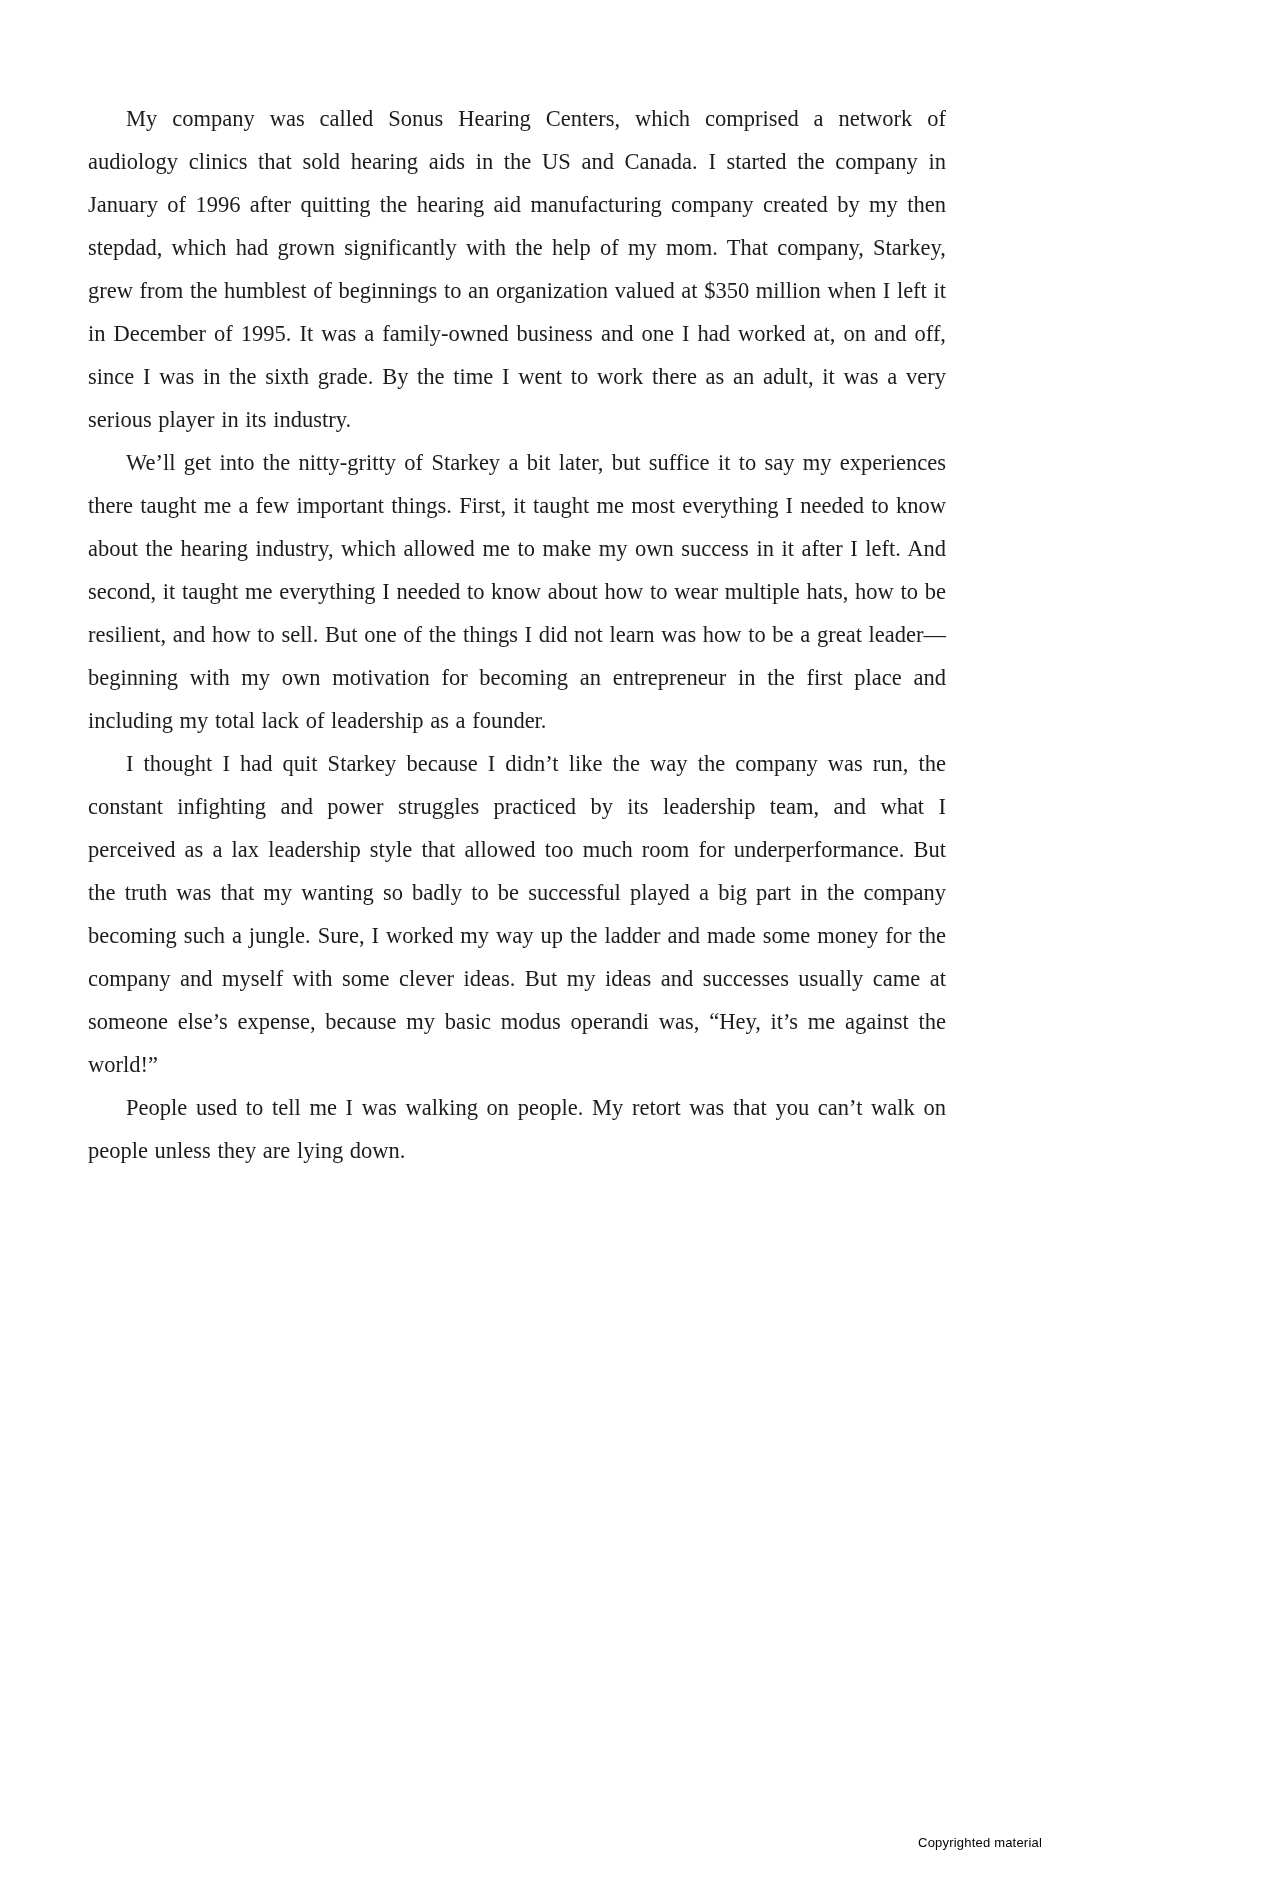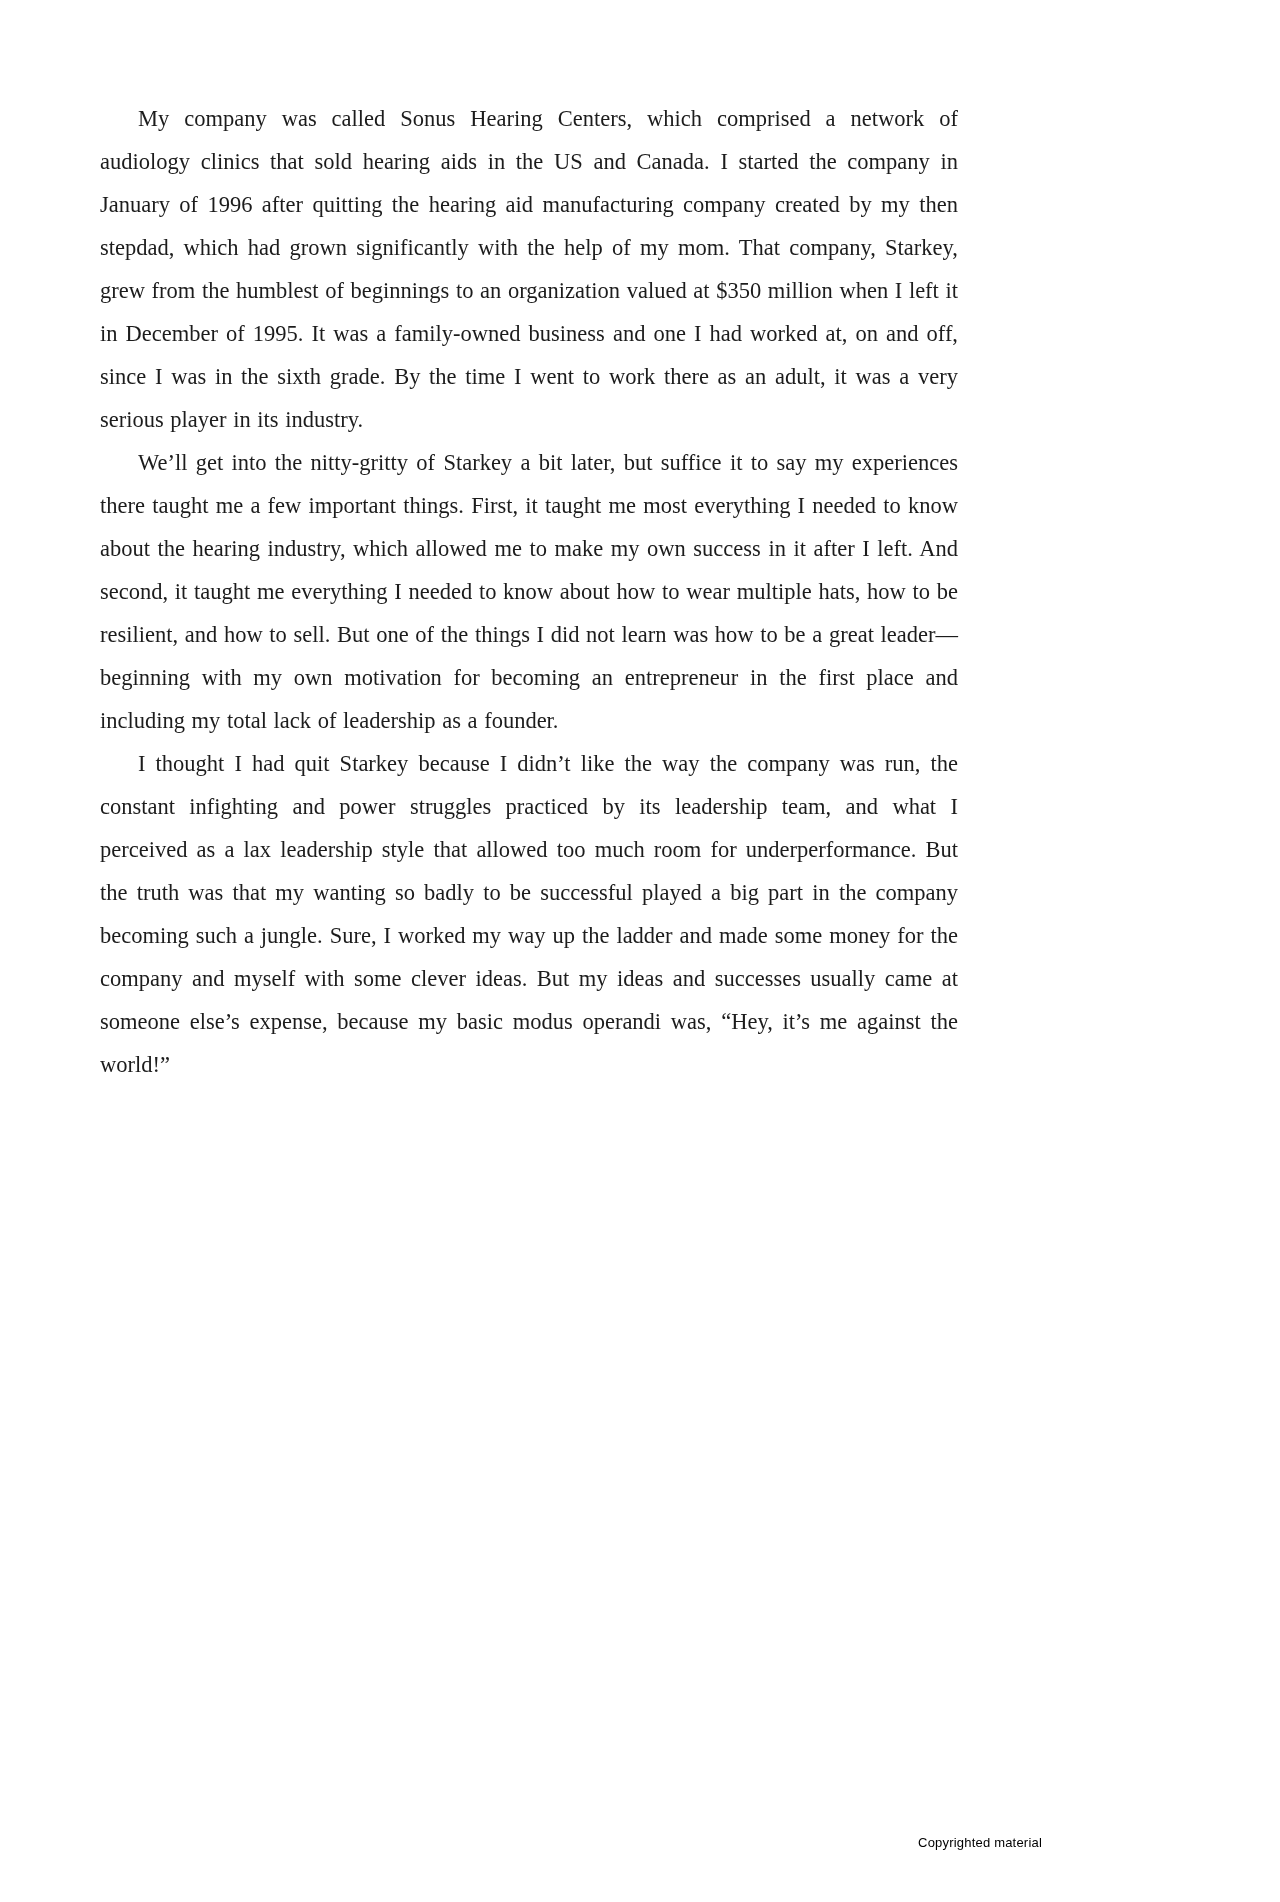--- a/index.html
+++ b/index.html
@@ -17,21 +17,21 @@
     .page {
       position: absolute;
       left: 0;
       top: 0;
       width: 1280px;
       height: 1902px;
       background: #ffffff;
     }
     .text-block {
       position: absolute;
-      left: 100px;
+      left: 88px;
       top: 97px;
       width: 858px;
     }
     .text-block p {
       margin: 0;
       padding: 0;
       font-size: 22.5px;
       line-height: 43px;
       color: #1c1c1c;
       text-align: justify;
@@ -49,15 +49,16 @@
     }
   </style>
 </head>
 <body>
 
 <div class="page">
   <div class="text-block">
     <p>My company was called Sonus Hearing Centers, which comprised a network of audiology clinics that sold hearing aids in the US and Canada. I started the company in January of 1996 after quitting the hearing aid manufacturing company created by my then stepdad, which had grown significantly with the help of my mom. That company, Starkey, grew from the humblest of beginnings to an organization valued at $350 million when I left it in December of 1995. It was a family-owned business and one I had worked at, on and off, since I was in the sixth grade. By the time I went to work there as an adult, it was a very serious player in its industry.</p>
     <p>We’ll get into the nitty-gritty of Starkey a bit later, but suffice it to say my experiences there taught me a few important things. First, it taught me most everything I needed to know about the hearing industry, which allowed me to make my own success in it after I left. And second, it taught me everything I needed to know about how to wear multiple hats, how to be resilient, and how to sell. But one of the things I did not learn was how to be a great leader—beginning with my own motivation for becoming an entrepreneur in the first place and including my total lack of leadership as a founder.</p>
     <p>I thought I had quit Starkey because I didn’t like the way the company was run, the constant infighting and power struggles practiced by its leadership team, and what I perceived as a lax leadership style that allowed too much room for underperformance. But the truth was that my wanting so badly to be successful played a big part in the company becoming such a jungle. Sure, I worked my way up the ladder and made some money for the company and myself with some clever ideas. But my ideas and successes usually came at someone else’s expense, because my basic modus operandi was, “Hey, it’s me against the world!”</p>
+    <p>People used to tell me I was walking on people. My retort was that you can’t walk on people unless they are lying down.</p>
   </div>
   <div class="watermark">Copyrighted material</div>
 </div>
 
 </body></html>

